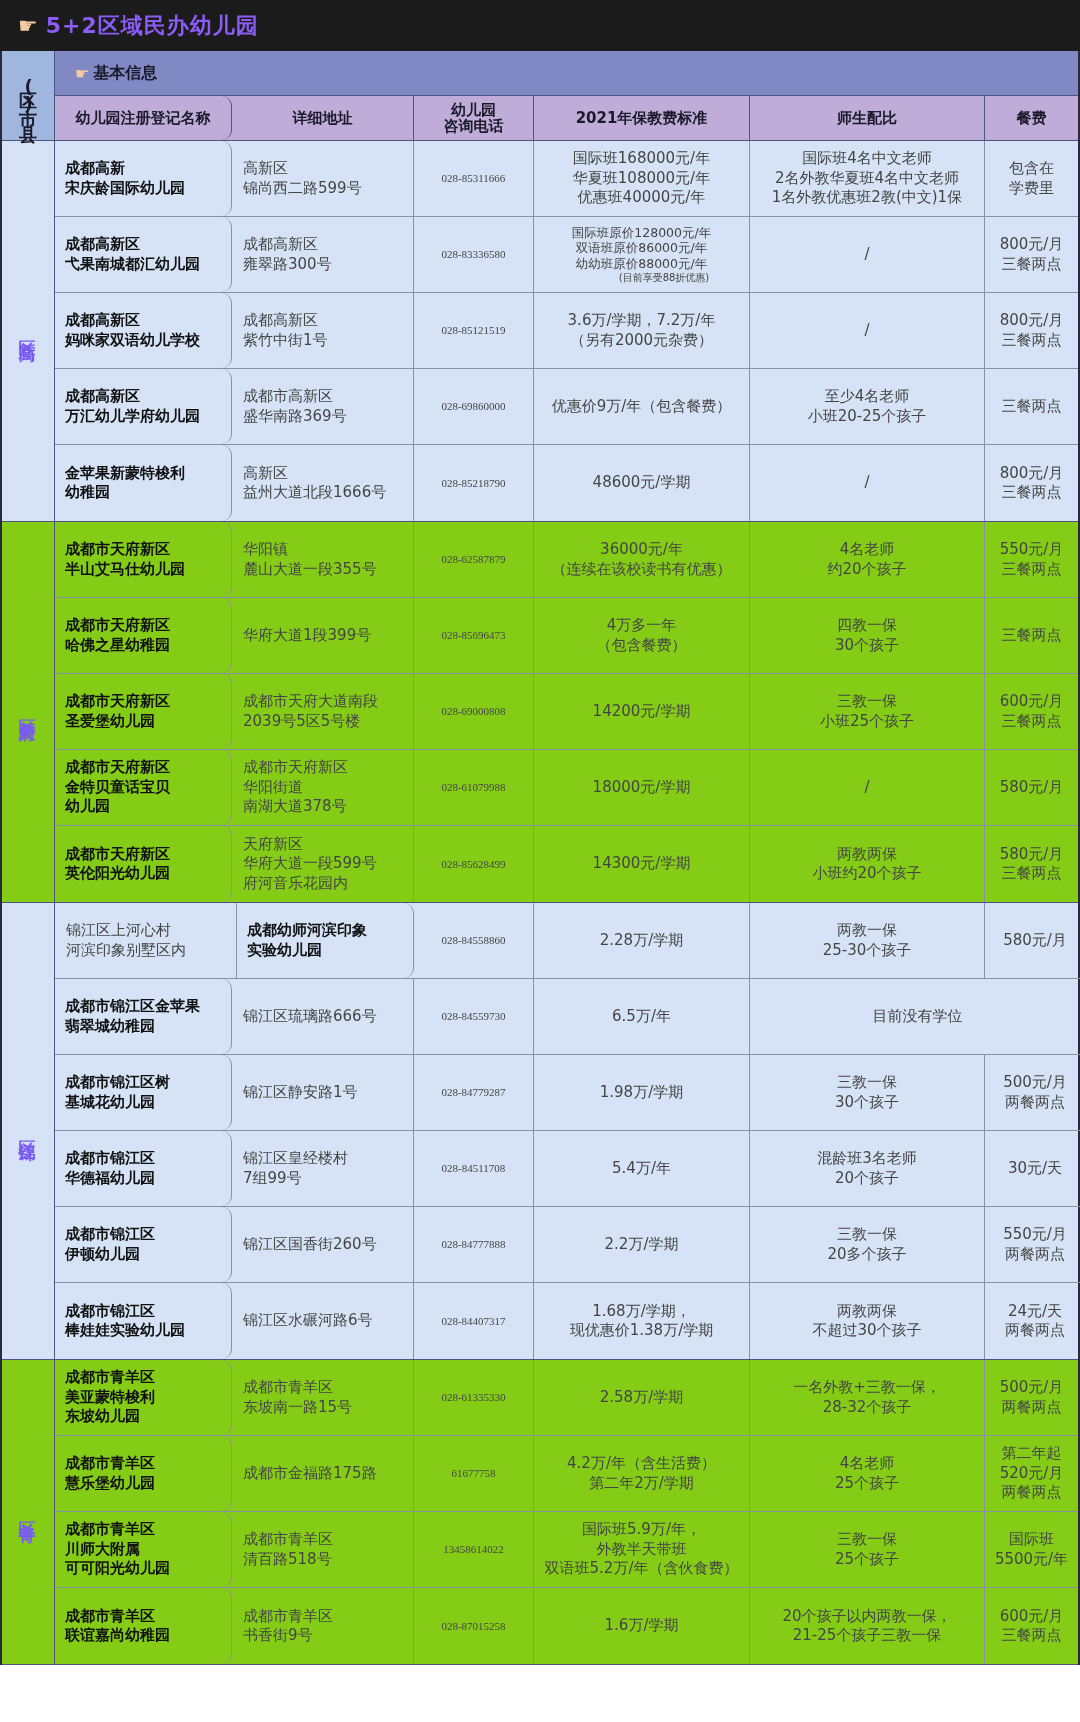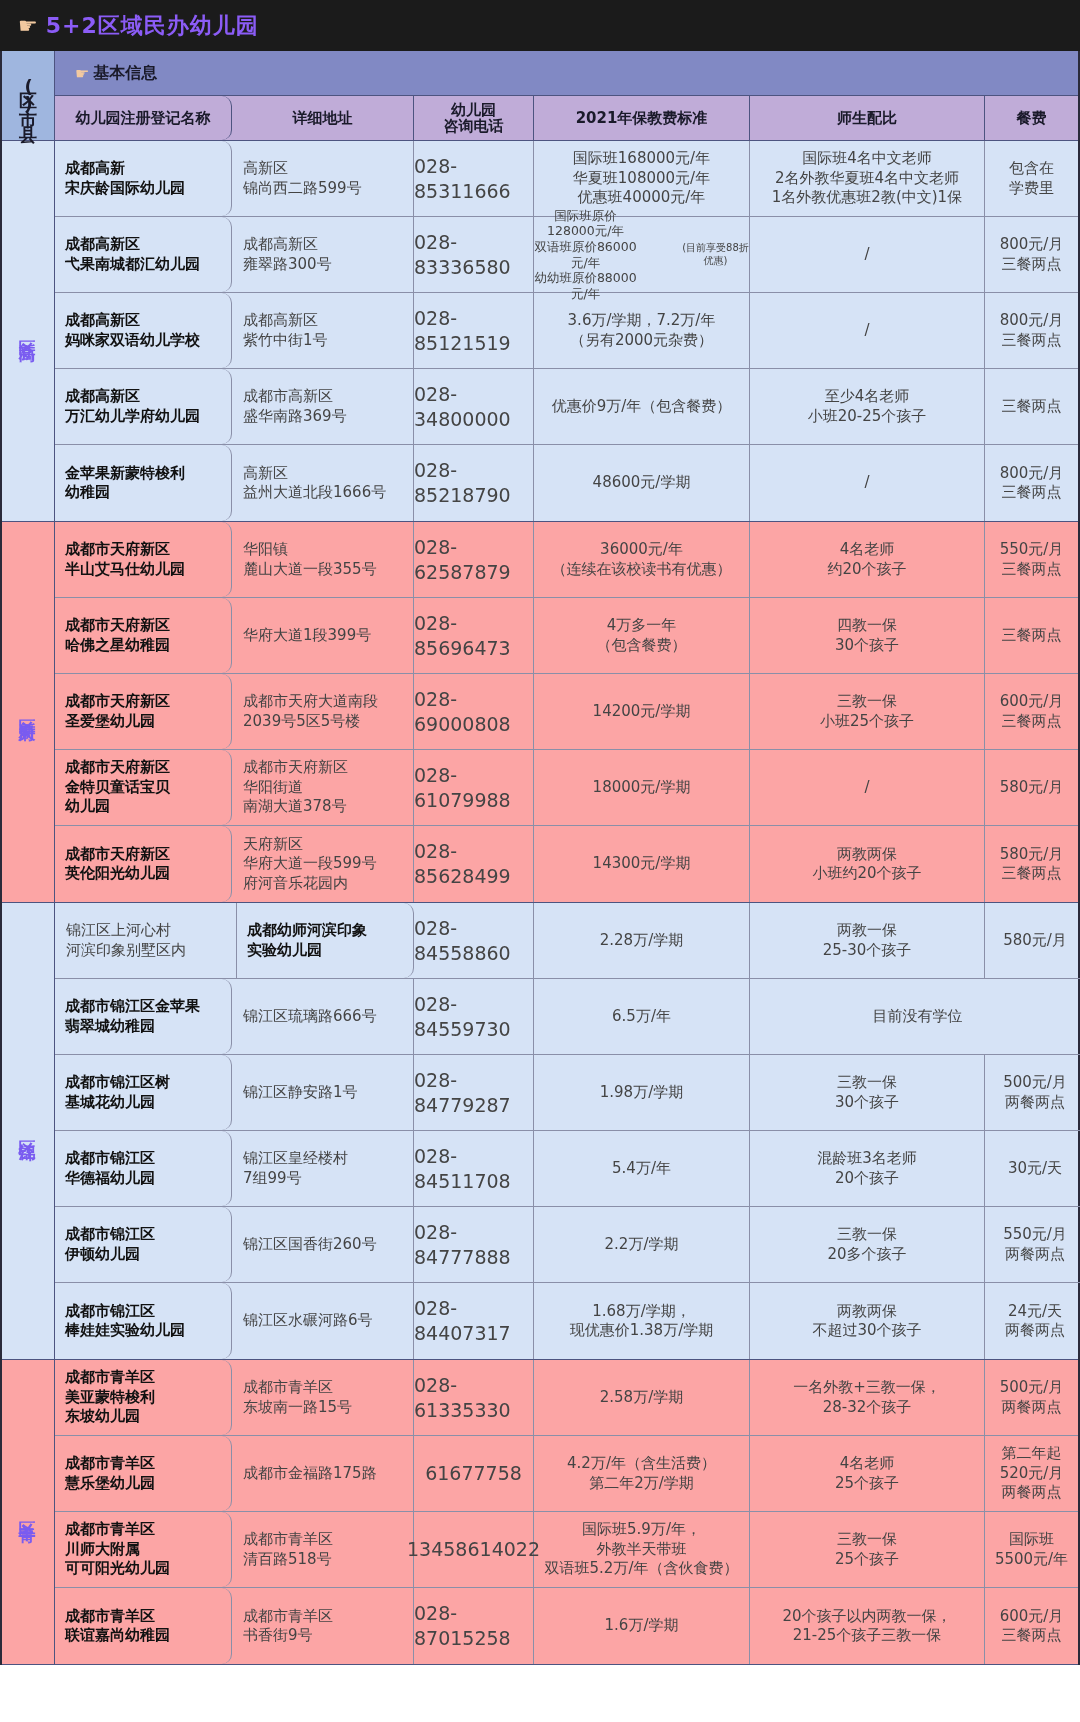--- a/index.html
+++ b/index.html
@@ -42,38 +42,38 @@
 
     .c-name { width: 177px; border-radius: 10px; }
     .c-addr { width: 182px; }
     .c-phone { width: 120px; }
     .c-fee { width: 216px; }
     .c-ratio { width: 235px; }
     .c-meal { flex: 1; }
 
     .section { display: flex; border-bottom: 1px solid #4d5480; }
     .section.blue { background: #d6e3f6; }
-    .section.white { background: #fca5a5; }
+    .section.white { background: #84cc16; }
     .section-label {
       width: 53px; border-right: 1px solid #4d5480;
       display: flex; align-items: center; justify-content: center;
       writing-mode: vertical-rl; text-orientation: upright;
       color: #7a5cf0; font-weight: bold; font-size: 17px; letter-spacing: -2px;
     }
     .rows { flex: 1; }
     .row { display: flex; height: 76px; border-bottom: 1px solid #8a8fa8; }
     .row:last-child { border-bottom: none; }
     .cell {
       display: flex; align-items: center; border-right: 1px solid #8a8fa8;
       font-size: 15px; line-height: 1.3; white-space: pre-line; color: #333;
     }
     .cell:last-child { border-right: none; }
     .cell.name { font-weight: bold; color: #111; padding-left: 10px; }
     .cell.addr { padding-left: 11px; color: #444; }
-    .cell.phone { justify-content: center; color: #444; font-size: 19px; }
+    .cell.phone { justify-content: center; color: #444; font-size: 11px; font-family: Liberation Serif, serif; }
     .cell.center { justify-content: center; text-align: center; color: #444; }
     .cell.fee.small { font-size: 12.5px; line-height: 1.25; }
     .cell .note { font-size: 10px; display: block; margin-left: 45px; }
     .cell.span2 { width: 335px; flex: none; border-right: none; }
   </style>
 </head>
 <body>
 
 <div class="title-bar">
   <span class="hand">☛</span>
@@ -118,21 +118,21 @@
 1名外教优惠班2教(中文)1保</div>
             <div class="cell center c-meal">包含在
 学费里</div>
           </div>
           <div class="row">
             <div class="cell name c-name">成都高新区
 弋果南城都汇幼儿园</div>
             <div class="cell addr c-addr">成都高新区
 雍翠路300号</div>
             <div class="cell phone c-phone">028-83336580</div>
-            <div class="cell center fee small c-fee" style="flex-direction: row; justify-content: center;"><div>国际班原价128000元/年
+            <div class="cell center fee small c-fee" style="flex-direction: column; justify-content: center;"><div>国际班原价128000元/年
 双语班原价86000元/年
 幼幼班原价88000元/年</div><span class="note">(目前享受88折优惠)</span></div>
             <div class="cell center c-ratio">/</div>
             <div class="cell center c-meal">800元/月
 三餐两点</div>
           </div>
           <div class="row">
             <div class="cell name c-name">成都高新区
 妈咪家双语幼儿学校</div>
             <div class="cell addr c-addr">成都高新区
@@ -142,21 +142,21 @@
 （另有2000元杂费）</div></div>
             <div class="cell center c-ratio">/</div>
             <div class="cell center c-meal">800元/月
 三餐两点</div>
           </div>
           <div class="row">
             <div class="cell name c-name">成都高新区
 万汇幼儿学府幼儿园</div>
             <div class="cell addr c-addr">成都市高新区
 盛华南路369号</div>
-            <div class="cell phone c-phone">028-34800000</div>
+            <div class="cell phone c-phone">028-69860000</div>
             <div class="cell center fee c-fee"><div>优惠价9万/年（包含餐费）</div></div>
             <div class="cell center c-ratio">至少4名老师
 小班20-25个孩子</div>
             <div class="cell center c-meal">三餐两点</div>
           </div>
           <div class="row">
             <div class="cell name c-name">金苹果新蒙特梭利
 幼稚园</div>
             <div class="cell addr c-addr">高新区
 益州大道北段1666号</div>

